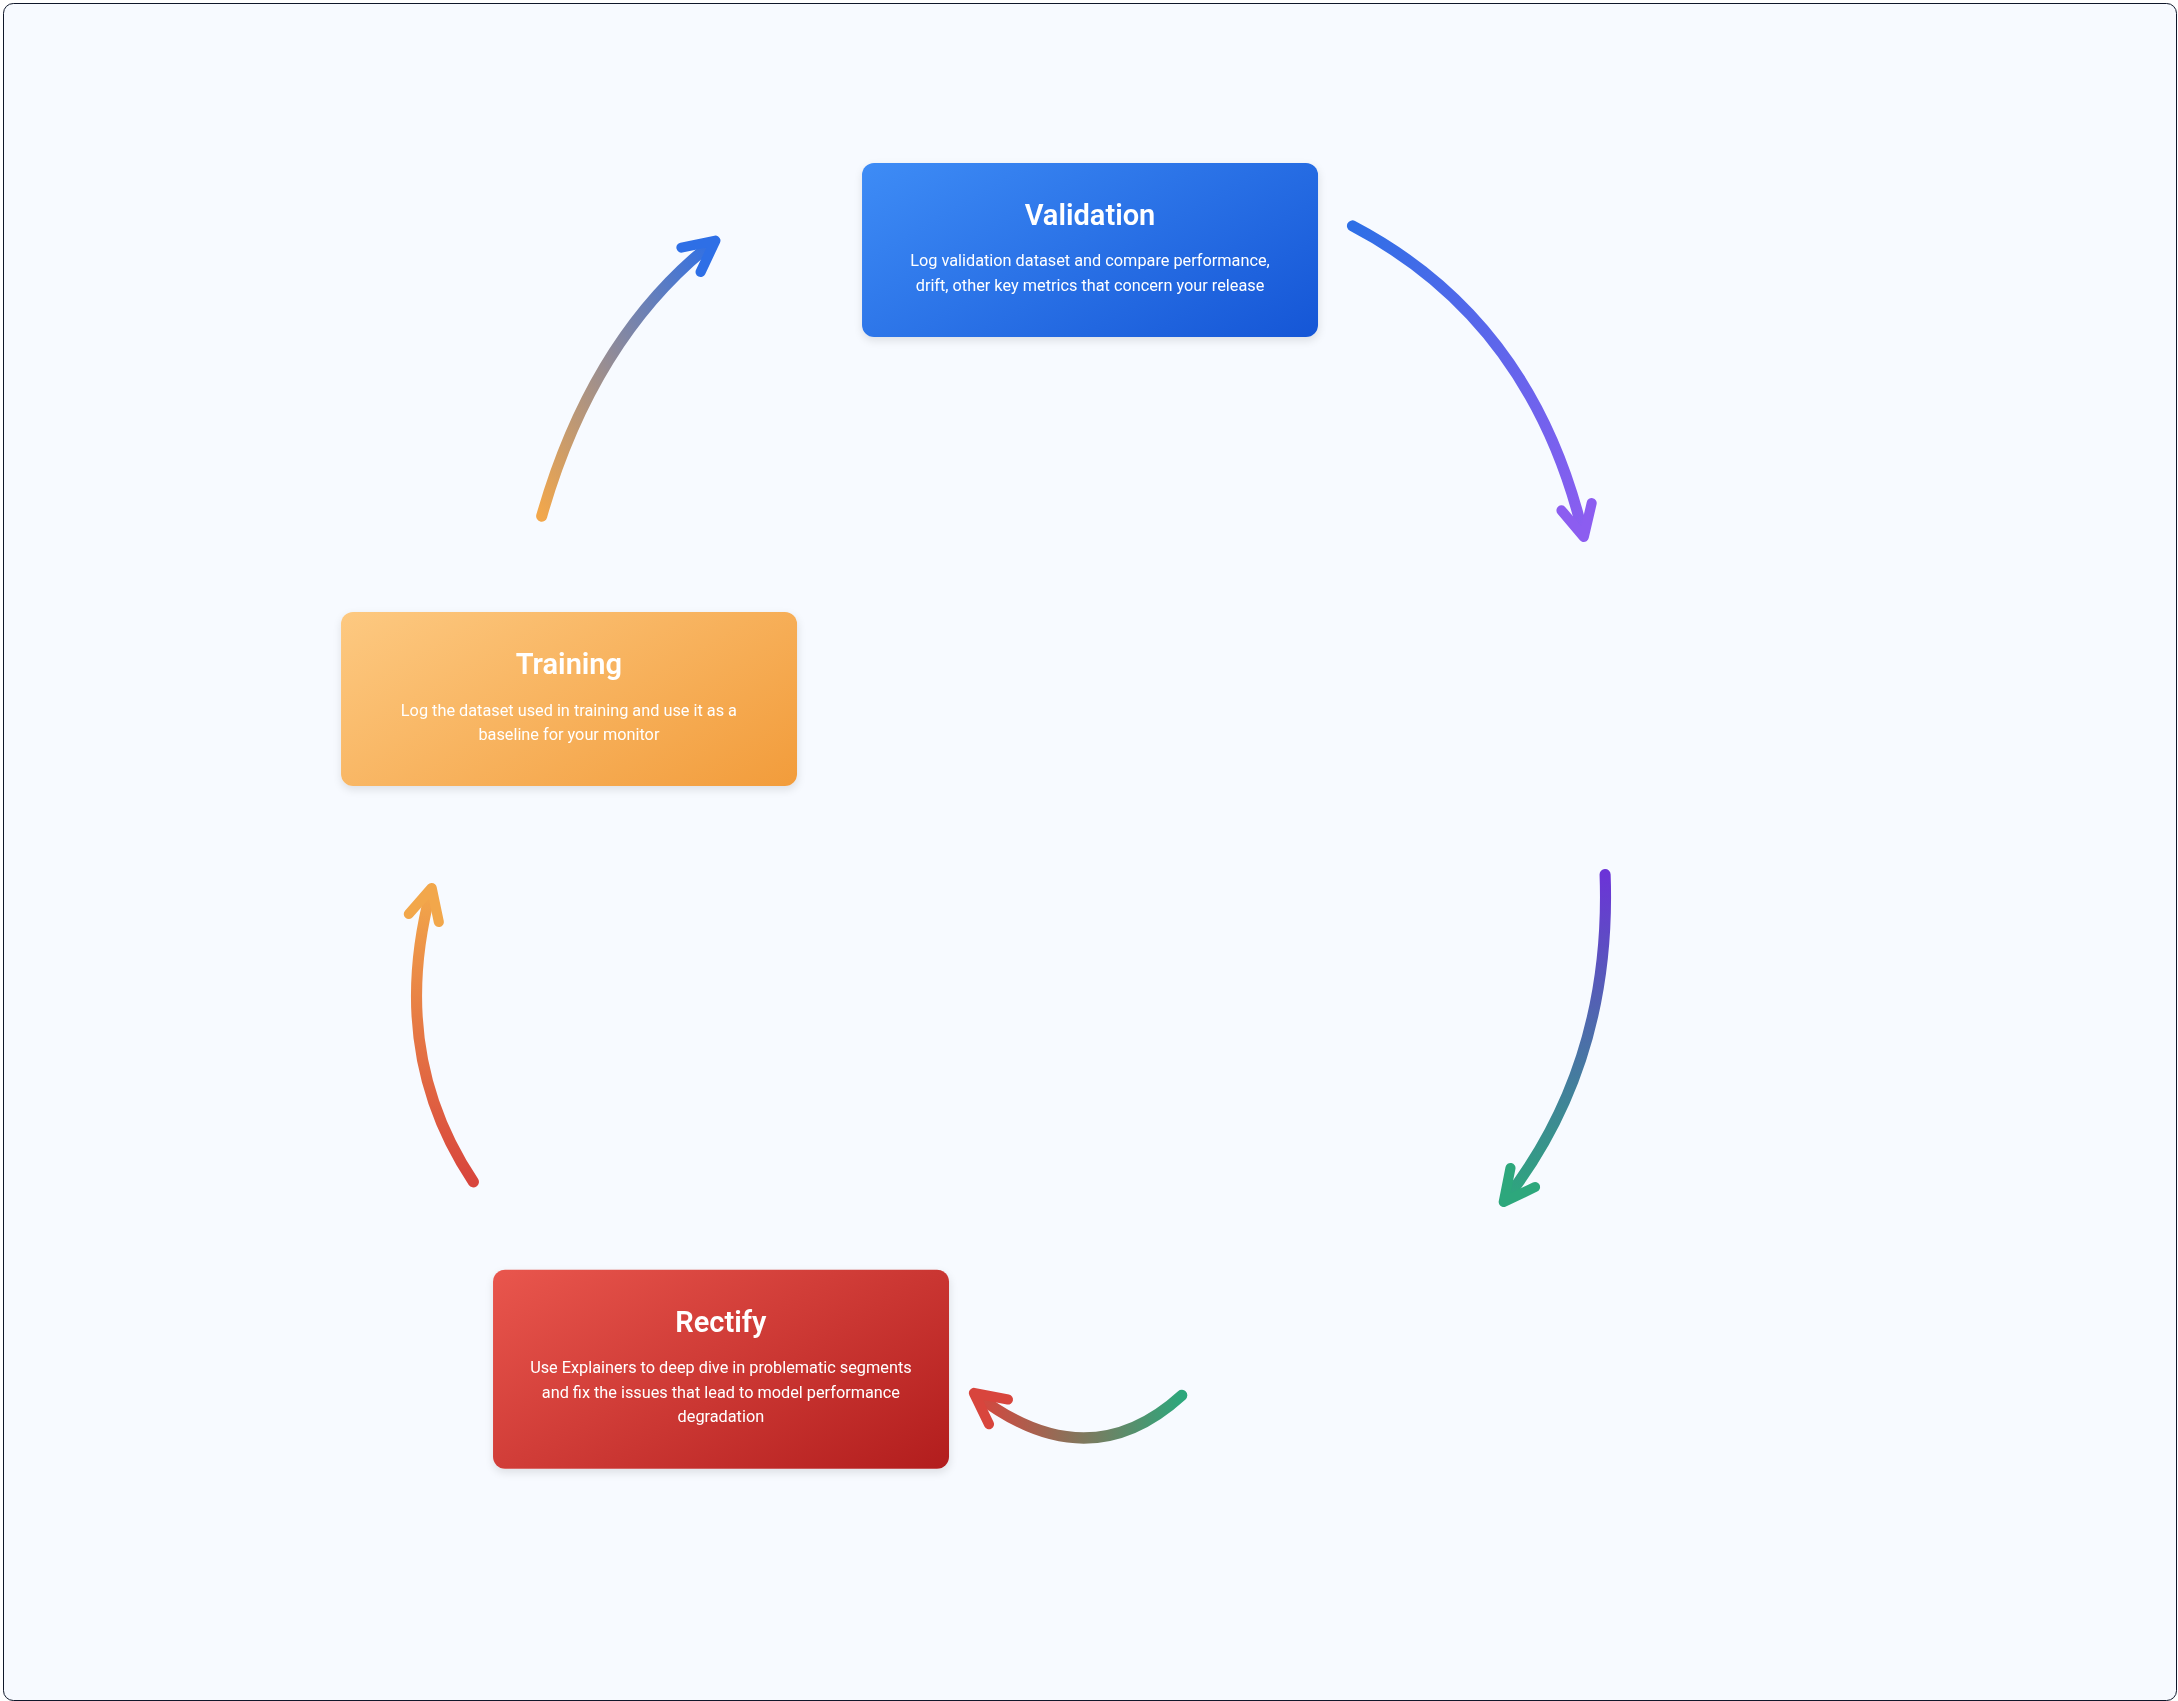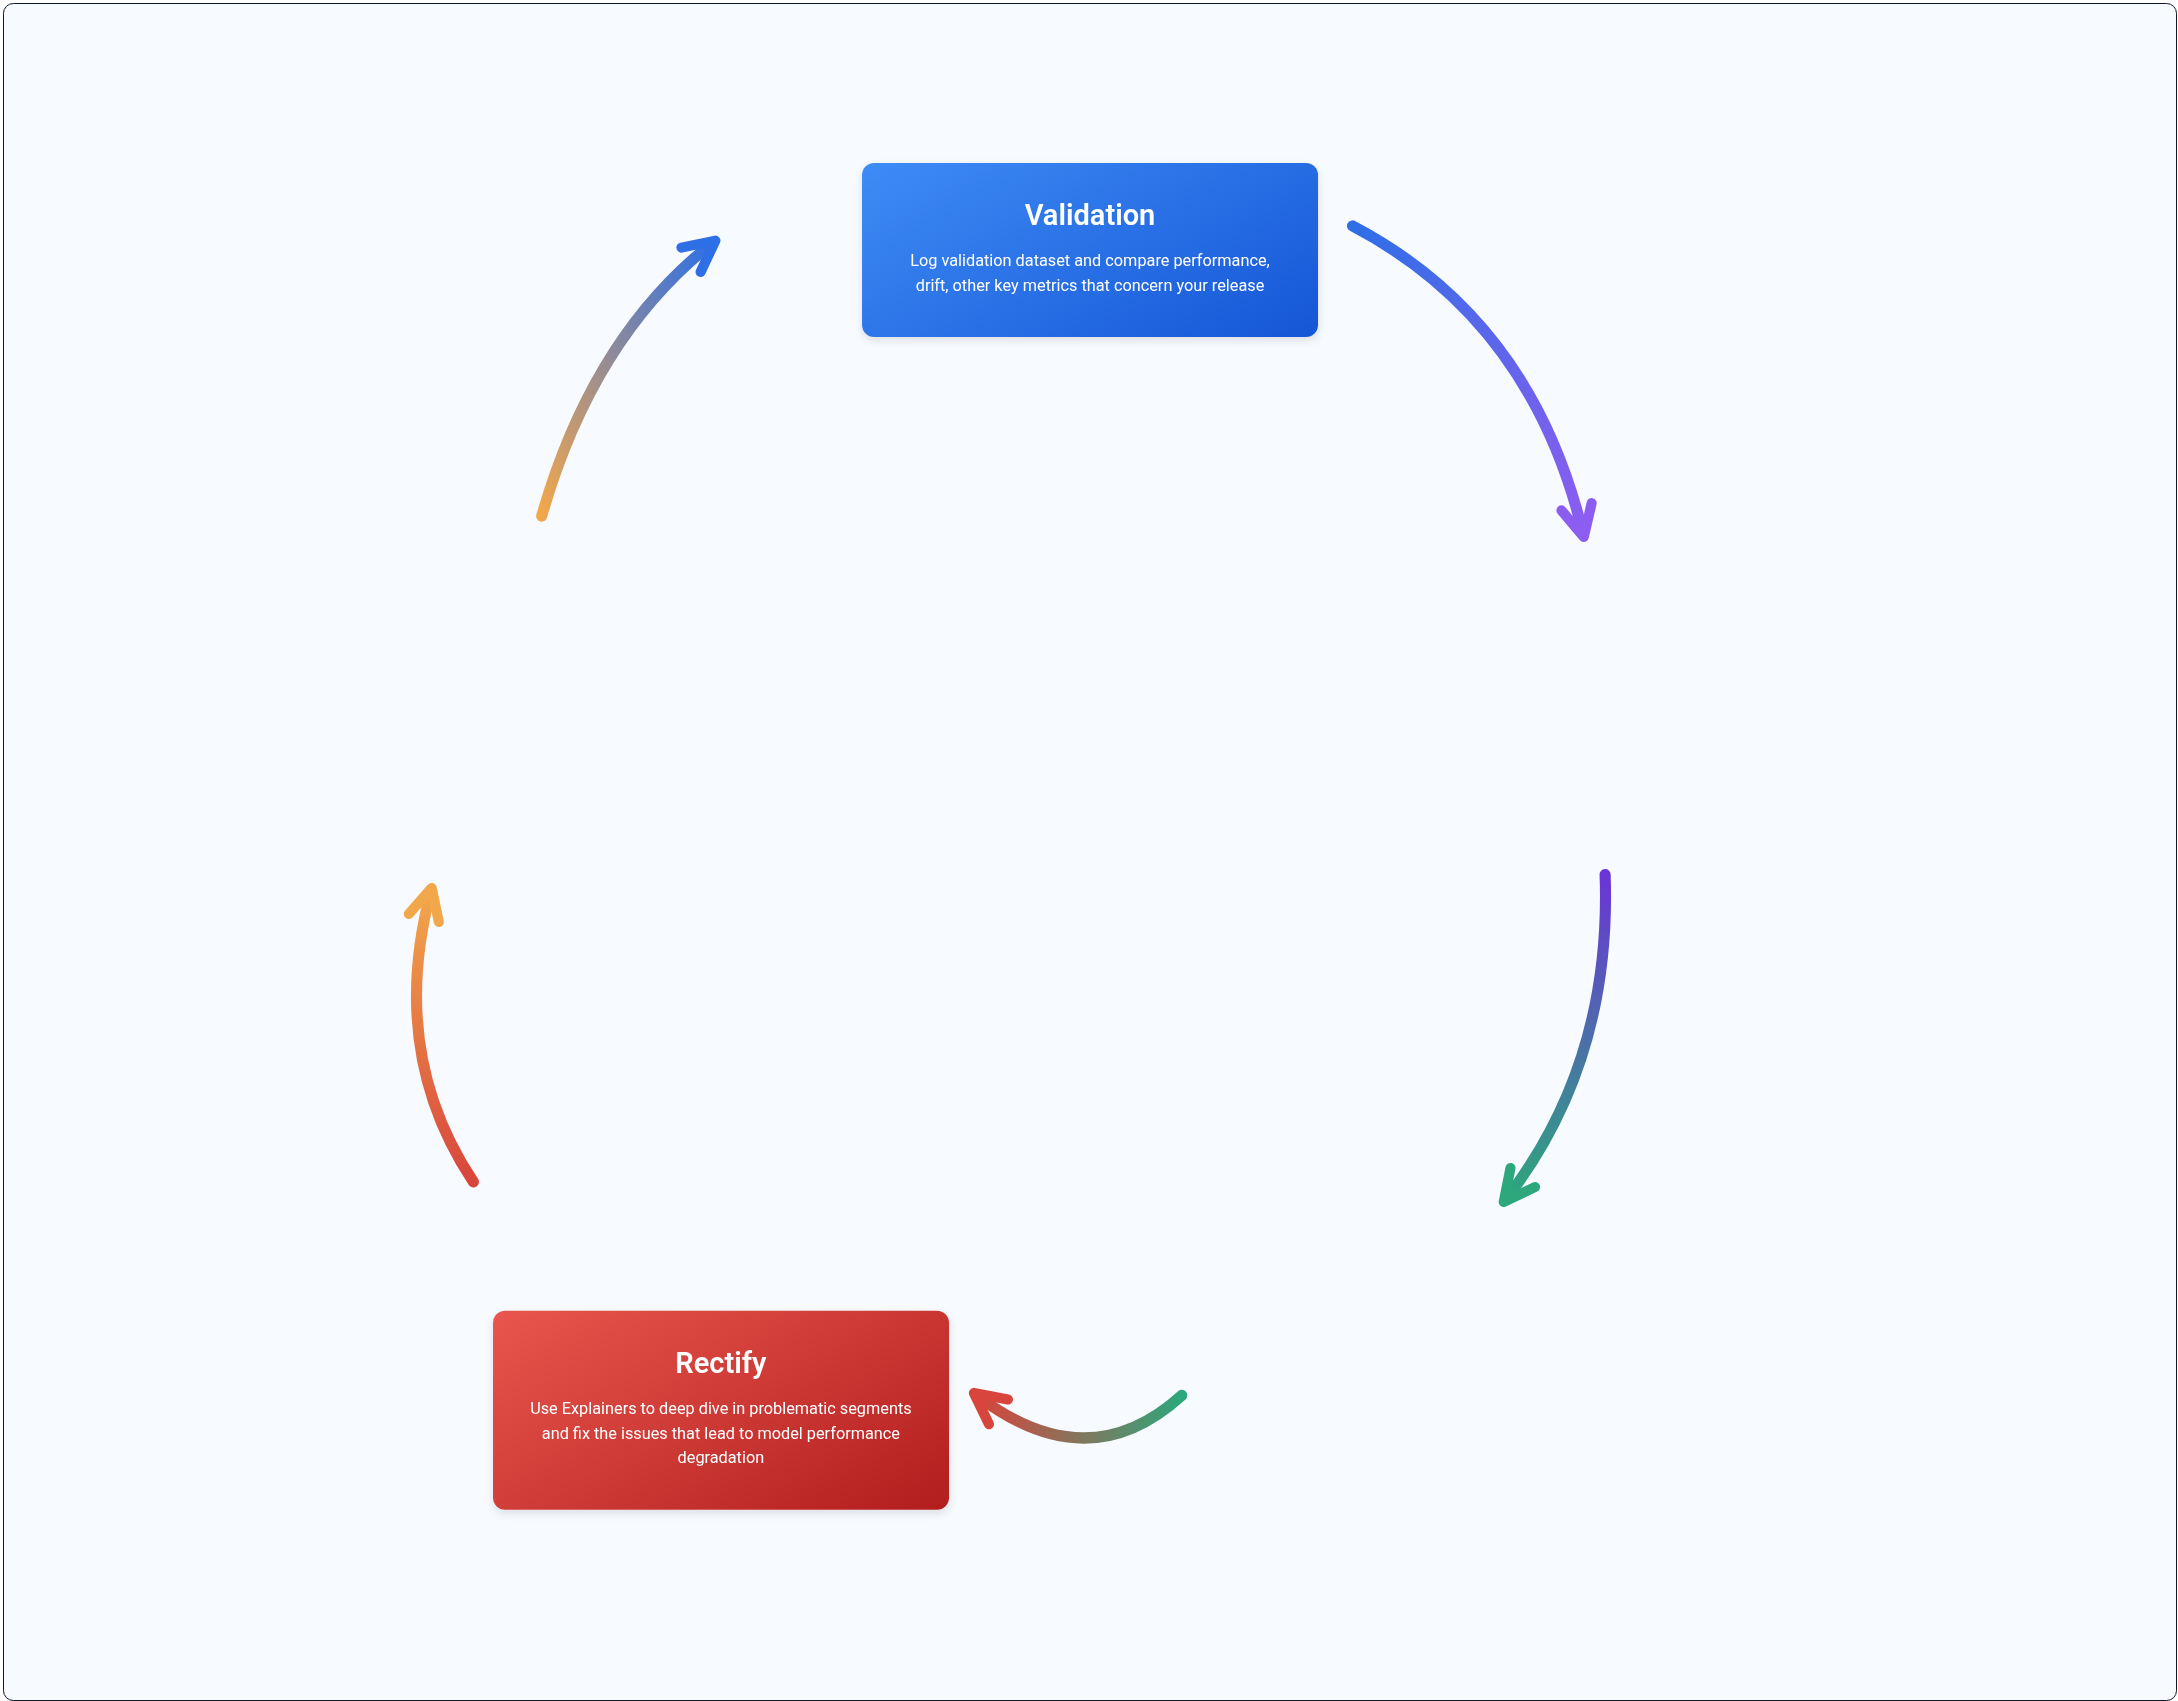--- a/index.html
+++ b/index.html
@@ -46,21 +46,21 @@
   }
   .card .desc {
     font-size: clamp(7.7px, 1.02vw, 16.3px);
     line-height: 1.5;
     font-weight: 400;
   }
   
   .pos-validation { left: 50.0%; top: 14.5%; text-align: center; }
   .pos-deploy     { left: 74.0%; top: 41.0%; }
   .pos-observe    { left: 66.5%; top: 80.5%; }
-  .pos-rectify    { left: 33.0%; top: 80.5%; margin-top: 41px; }
+  .pos-rectify    { left: 33.0%; top: 80.5%; }
   .pos-training   { left: 26.0%; top: 41.0%; }
 
   .c-validation { background: linear-gradient(150deg, #3E8CF6 0%, #1556D6 100%); }
   .c-deploy     { background: linear-gradient(150deg, #A888F8 0%, #6B34D7 100%); }
   .c-observe    { background: linear-gradient(150deg, #4FCB9A 0%, #1F8E67 100%); }
   .c-rectify    { background: linear-gradient(150deg, #E9564D 0%, #B21D1D 100%); }
   .c-training   { background: linear-gradient(150deg, #FDC981 0%, #F29C3B 100%); }
 
   svg.arrows {
     position: absolute;
@@ -138,17 +138,21 @@
         <div class="desc">Log validation dataset and compare performance, drift, other key metrics that concern your release</div>
       </div>
 
 
 
       <div class="card c-rectify pos-rectify">
         <div class="title">Rectify</div>
         <div class="desc">Use Explainers to deep dive in problematic segments and fix the issues that lead to model performance degradation</div>
       </div>
 
+      <div class="card c-training pos-training">
+        <div class="title">Training</div>
+        <div class="desc">Log the dataset used in training and use it as a baseline for your monitor</div>
+      </div>
 
     </div>
   </div>
 </div>
 
 
 </body></html>

